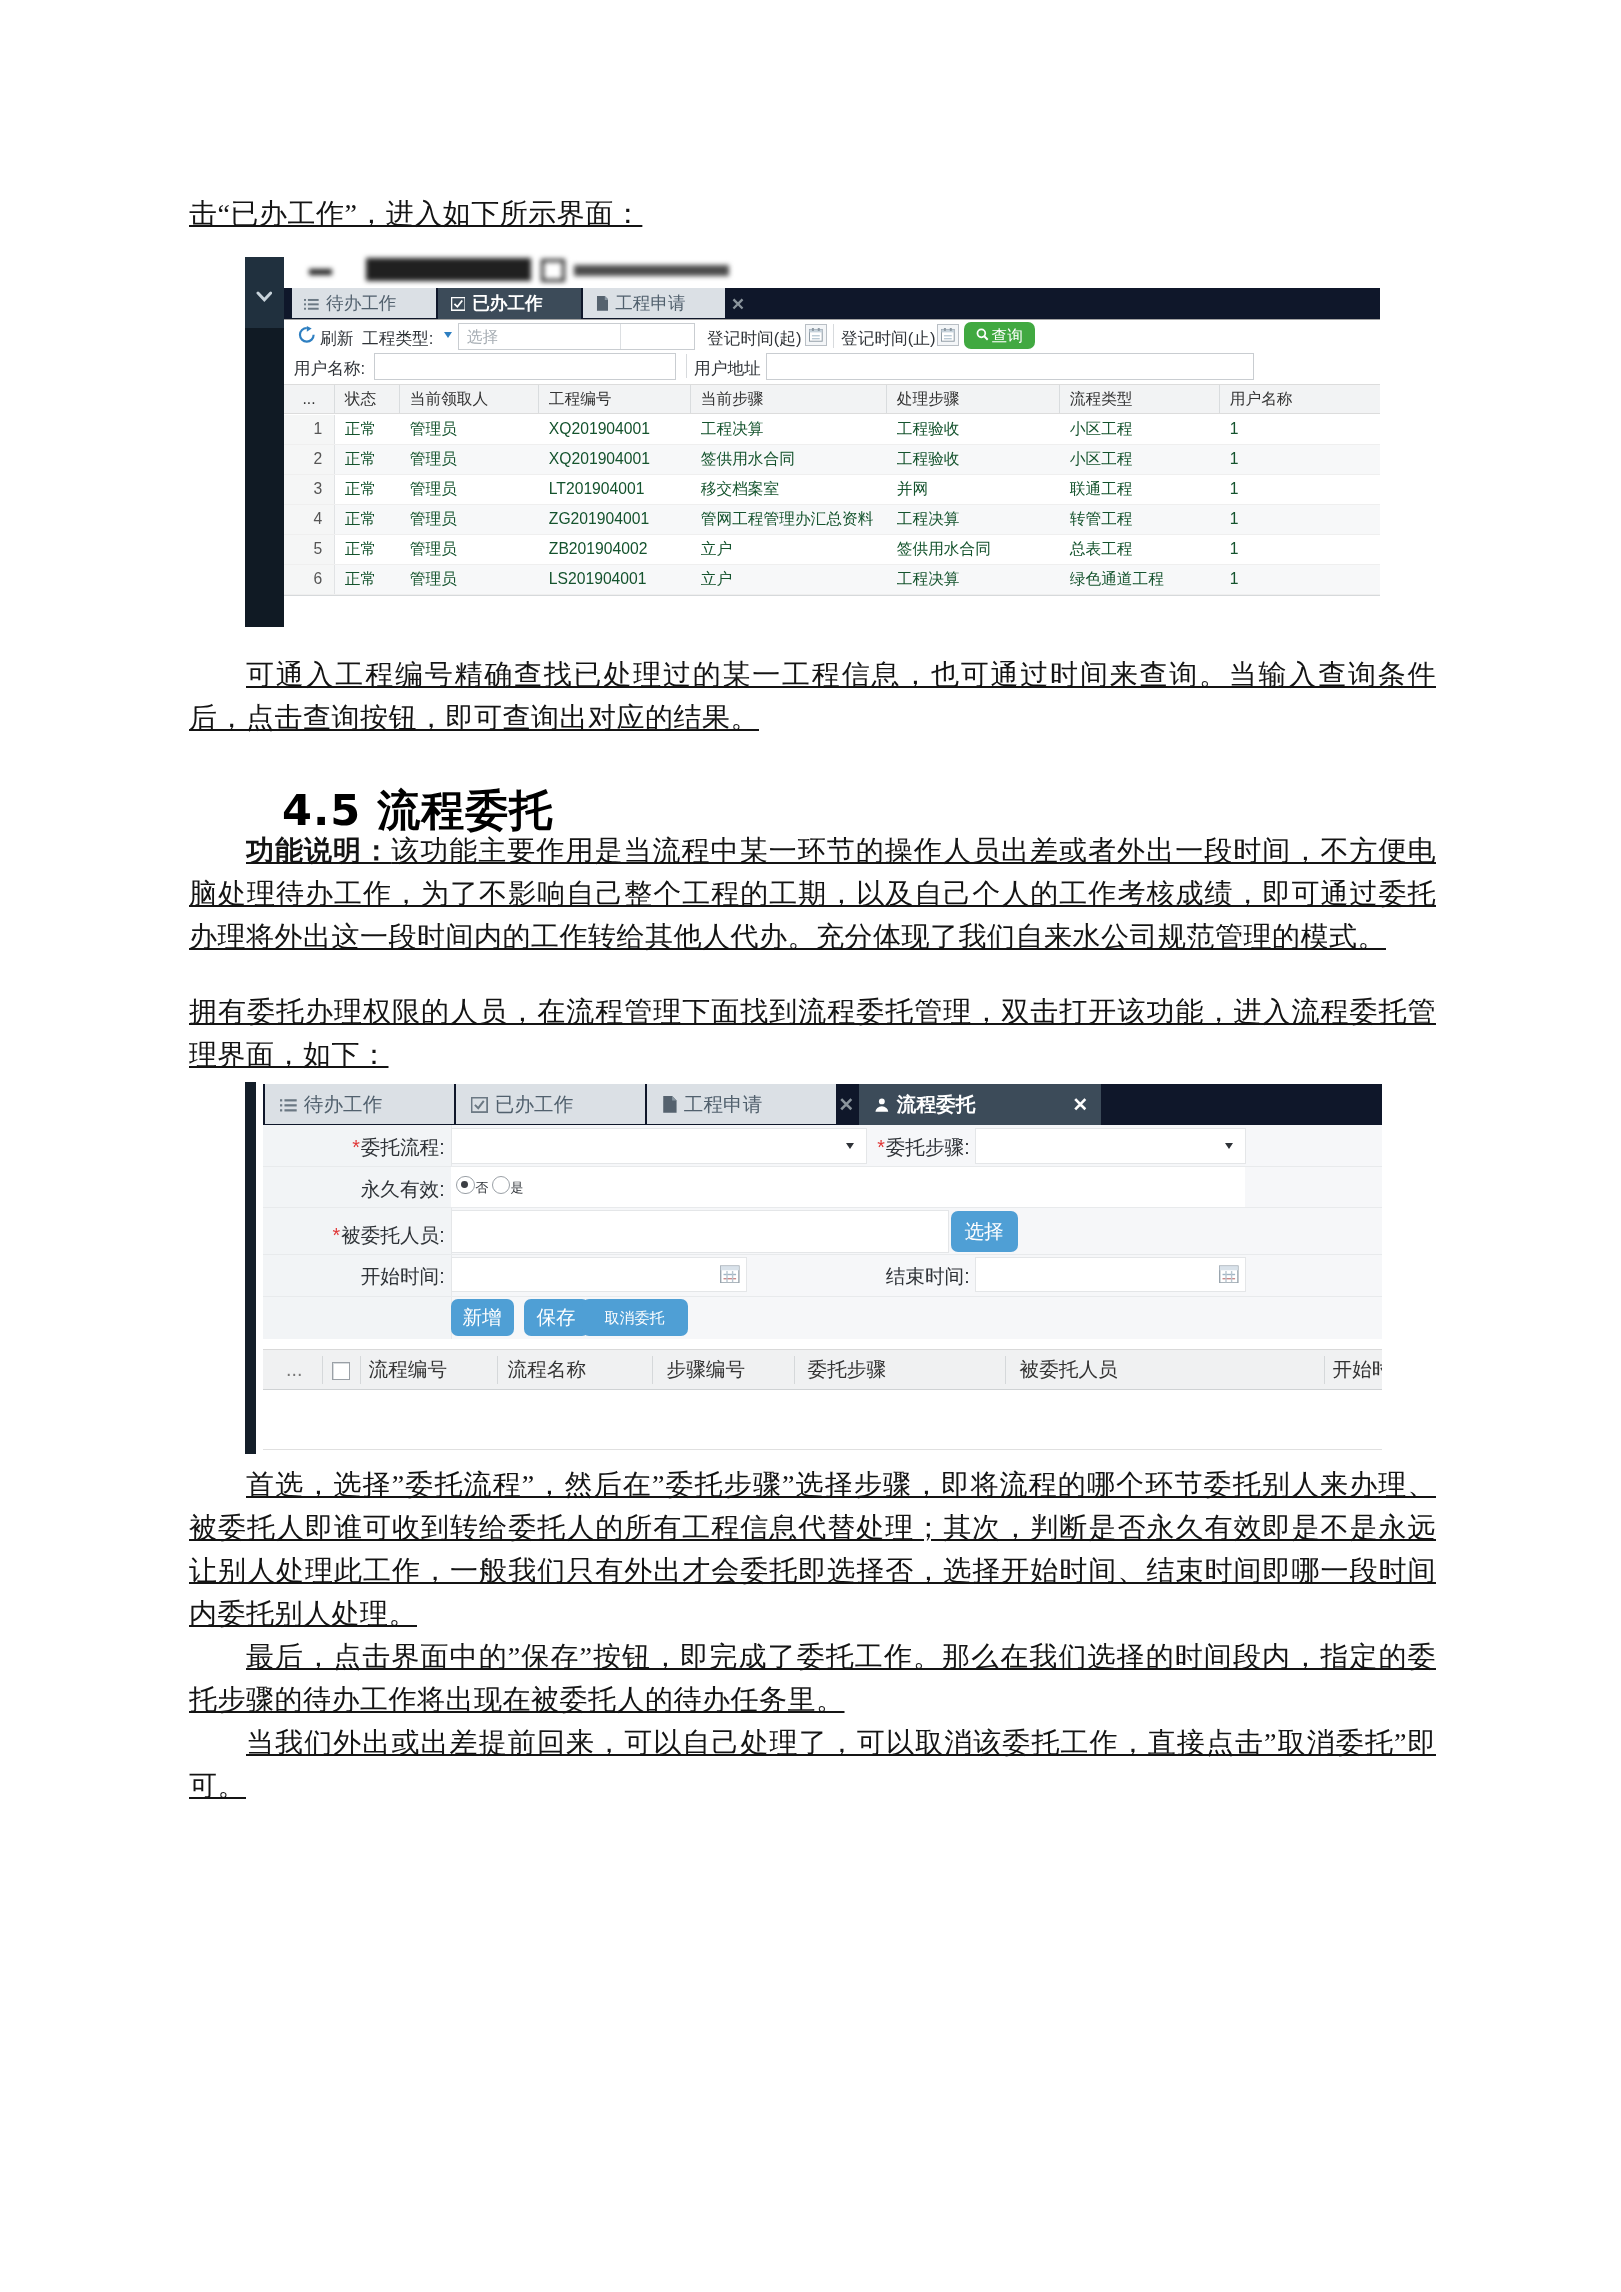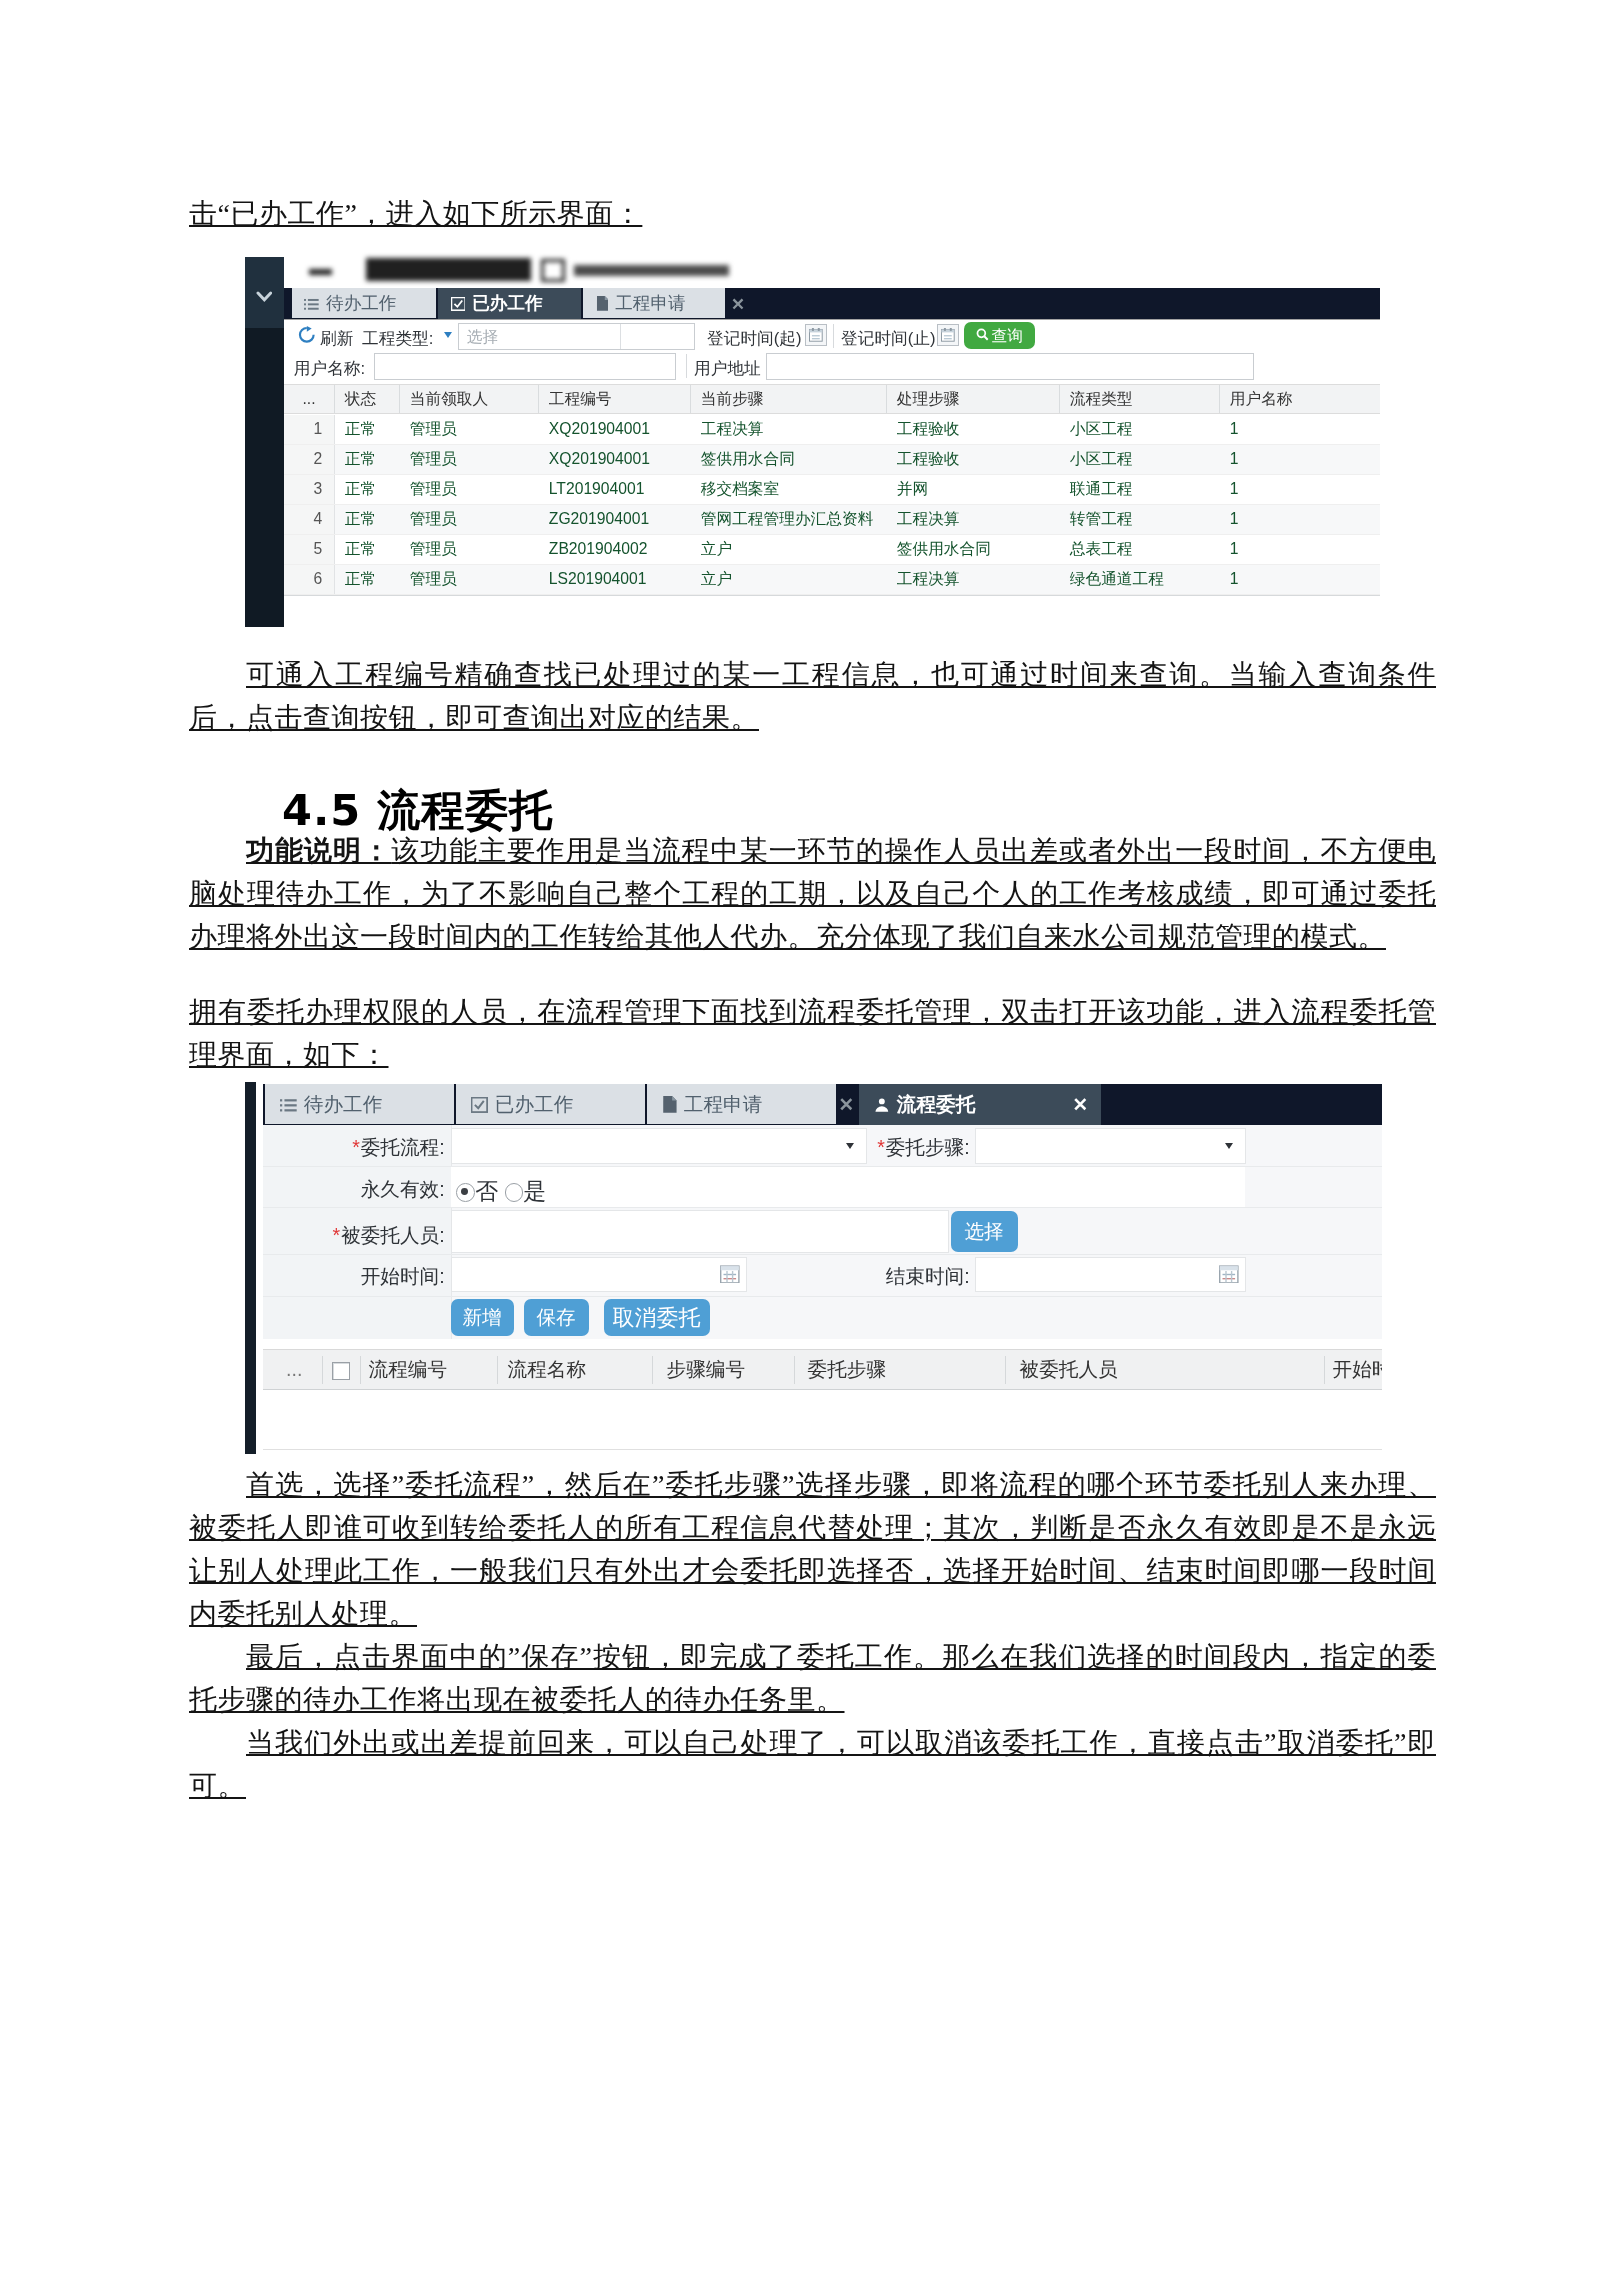--- a/index.html
+++ b/index.html
@@ -314,21 +314,21 @@
       <div class="s2-cellwhite" style="left:188px;top:2.9px;width:416px;height:36px;">
         <span class="caret" style="right:11.8px;top:13.7px;"></span>
       </div>
       <div class="s2-label" style="left:529px;top:8.8px;width:178px;"><span class="star">*</span><span>委托步骤:</span></div>
       <div class="s2-cellwhite" style="left:712px;top:2.9px;width:271px;height:36px;">
         <span class="caret" style="right:11.8px;top:13.7px;"></span>
       </div>
 
       <div class="s2-label" style="left:0;top:51px;width:182px;">永久有效:</div>
       <div class="s2-cellwhite" style="left:188px;top:42px;width:794px;height:40px;border:none;">
-        <span style="position:absolute;left:5.9px;top:8.8px;font-size:23px;color:#2f3338;"><span class="radio sel"></span><span>否</span> <span class="radio"></span><span>是</span></span>
+        <span style="position:absolute;left:5.9px;top:8.8px;font-size:13px;color:#2f3338;"><span class="radio sel"></span><span>否</span> <span class="radio"></span><span>是</span></span>
       </div>
 
       <div class="s2-label" style="left:0;top:97px;width:182px;"><span class="star">*</span><span>被委托人员:</span></div>
       <div class="s2-cellwhite" style="left:188px;top:85px;width:498px;height:43px;"></div>
       <div class="btn btn-blue" style="left:688px;top:86px;width:67px;height:41px;line-height:41px;font-size:19.6px;">选择</div>
 
       <div class="s2-label" style="left:0;top:138px;width:182px;">开始时间:</div>
       <div class="s2-cellwhite" style="left:188px;top:132px;width:296px;height:35px;">
         <span style="position:absolute;right:5.9px;top:5.9px;"><svg width="19.6" height="19.6" viewBox="0 0 14 14">
               <rect x="0.5" y="1.5" width="13" height="12" fill="#fff" stroke="#9aa5ae"></rect>
@@ -346,21 +346,21 @@
               <rect x="0.5" y="1.5" width="13" height="3" fill="#d9e2ea"></rect>
               <line x1="2.5" y1="7.5" x2="11.5" y2="7.5" stroke="#9fb4c4"></line>
               <line x1="2.5" y1="10.5" x2="11.5" y2="10.5" stroke="#c98a8a"></line>
               <line x1="5" y1="5" x2="5" y2="13" stroke="#b9c6d0"></line>
               <line x1="9" y1="5" x2="9" y2="13" stroke="#b9c6d0"></line>
             </svg></span>
       </div>
 
       <div class="btn btn-blue" style="left:188px;top:174px;width:63px;height:37px;line-height:37px;font-size:19.6px;">新增</div>
       <div class="btn btn-blue" style="left:261px;top:174px;width:65px;height:37px;line-height:37px;font-size:19.6px;">保存</div>
-      <div class="btn btn-blue" style="left:341px;top:174px;width:106px;height:37px;line-height:37px;font-size:22px;">取消委托</div>
+      <div class="btn btn-blue" style="left:319px;top:174px;width:106px;height:37px;line-height:37px;font-size:15px;">取消委托</div>
     </div>
 
     <div class="s2-thead">
       <span class="s2-th" style="left:23.5px;color:#777;">...</span>
       <span class="s2-vline" style="left:59px;"></span>
       <span class="chkbox" style="left:69px;top:11.8px;"></span>
       <span class="s2-vline" style="left:97px;"></span>
       <span class="s2-th" style="left:106px;">流程编号</span>
       <span class="s2-vline" style="left:234px;"></span>
       <span class="s2-th" style="left:245px;">流程名称</span>

